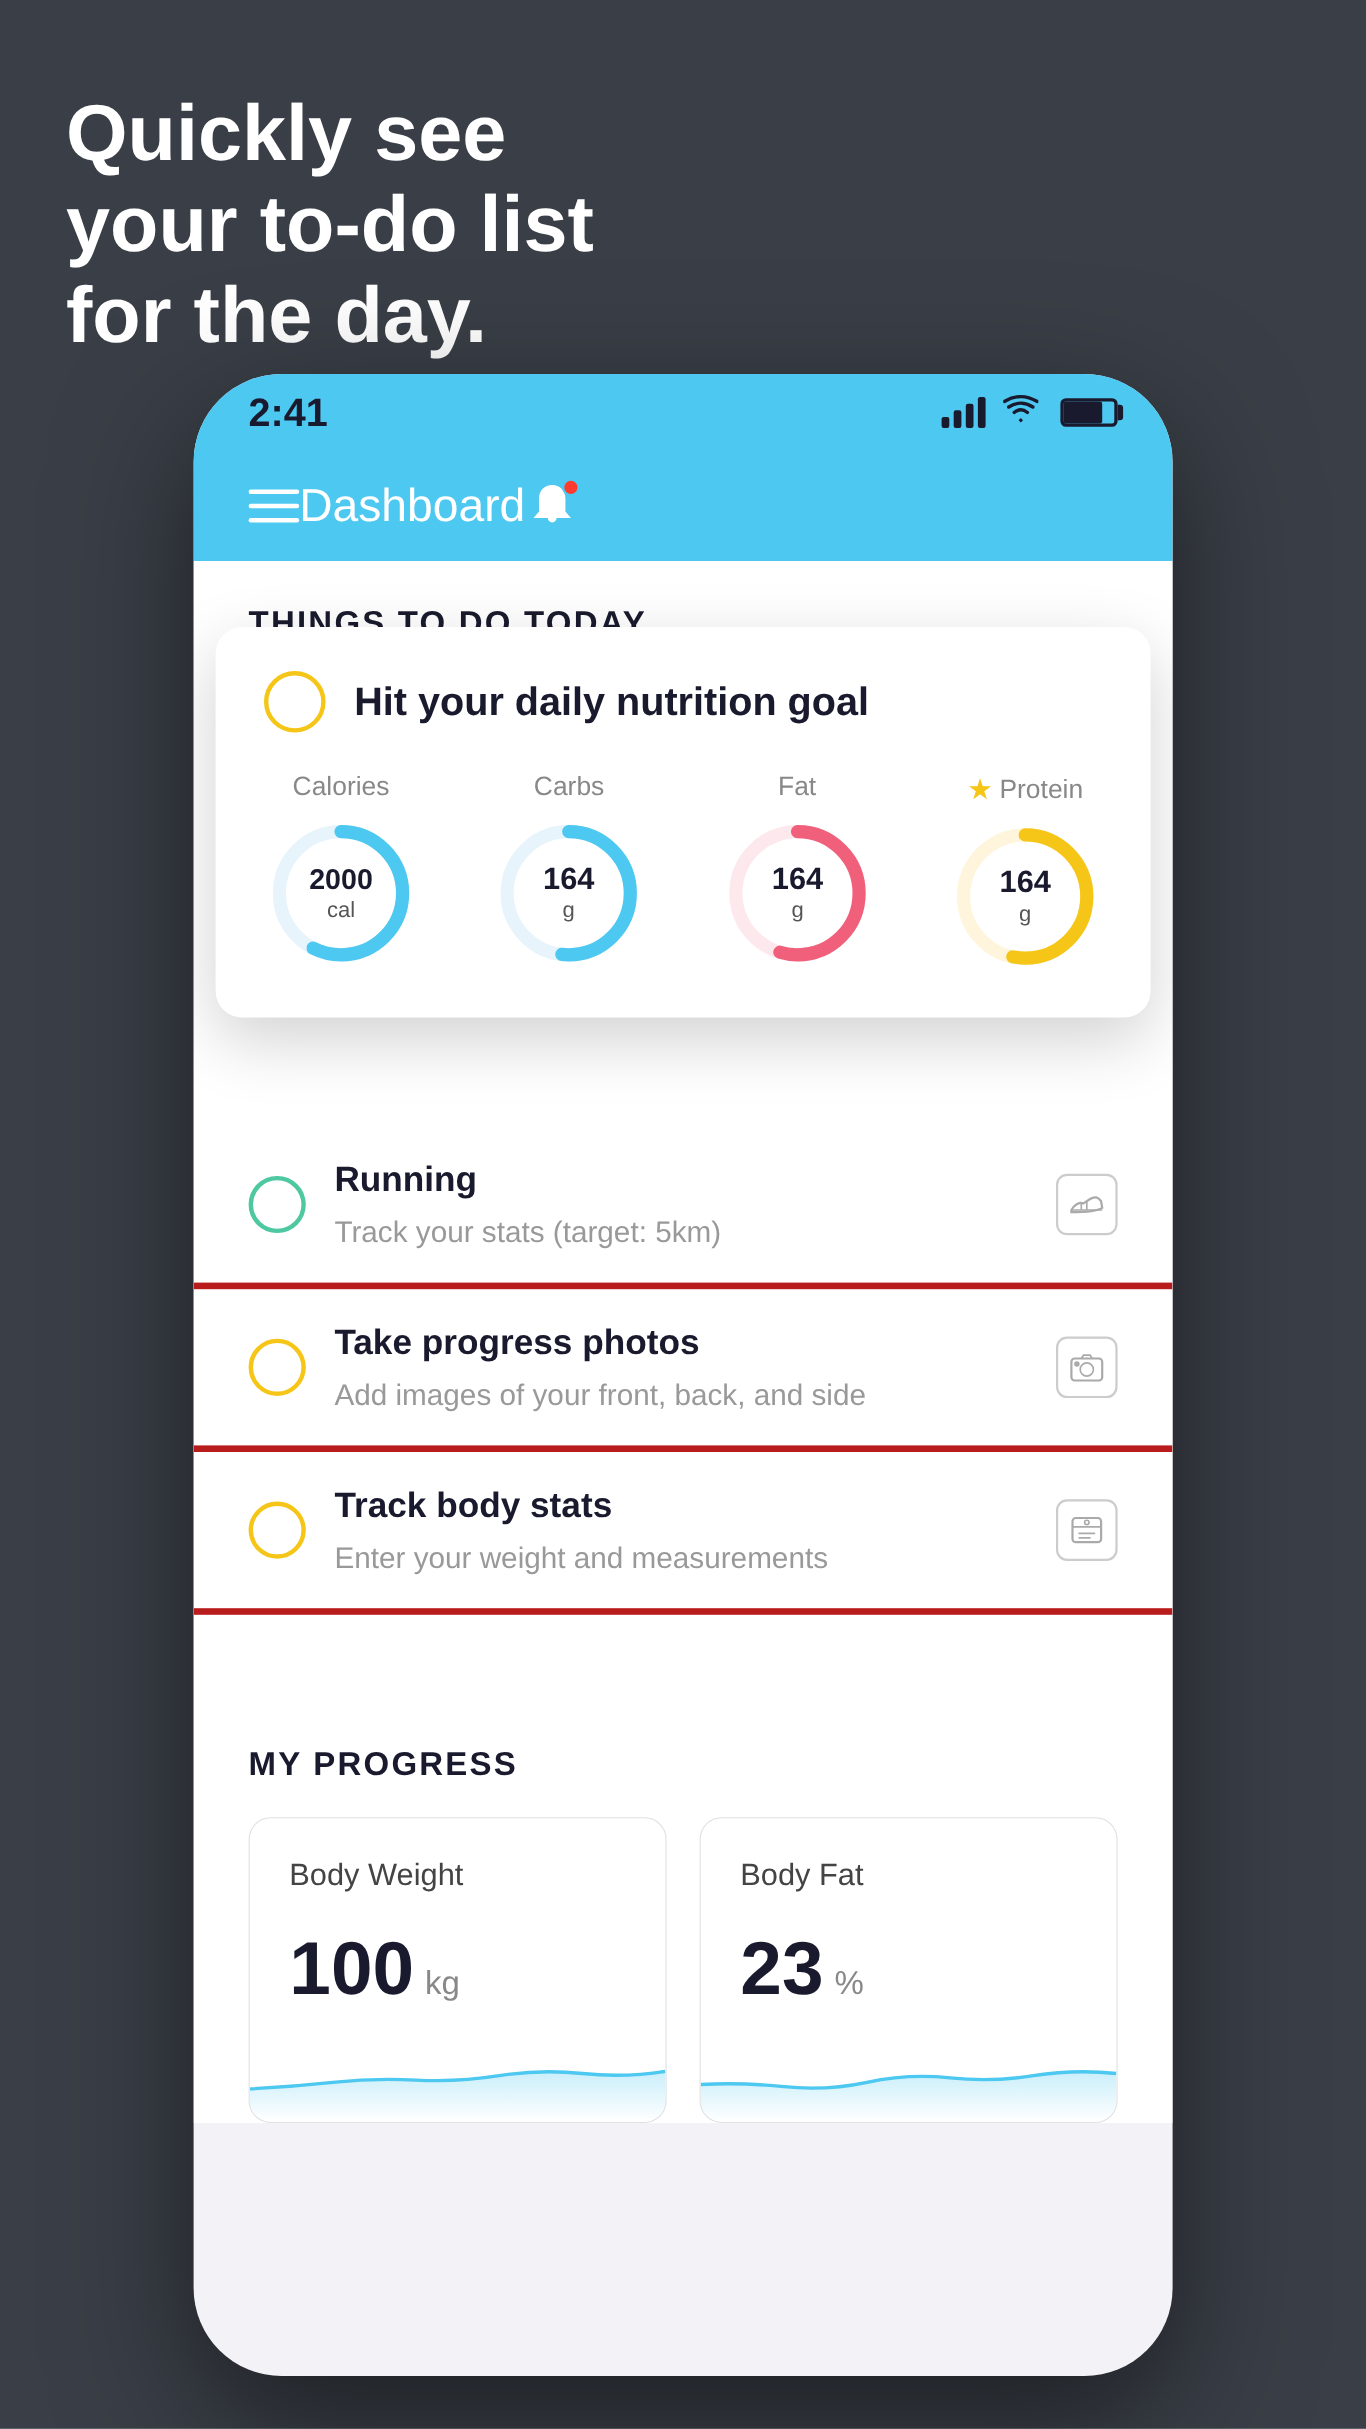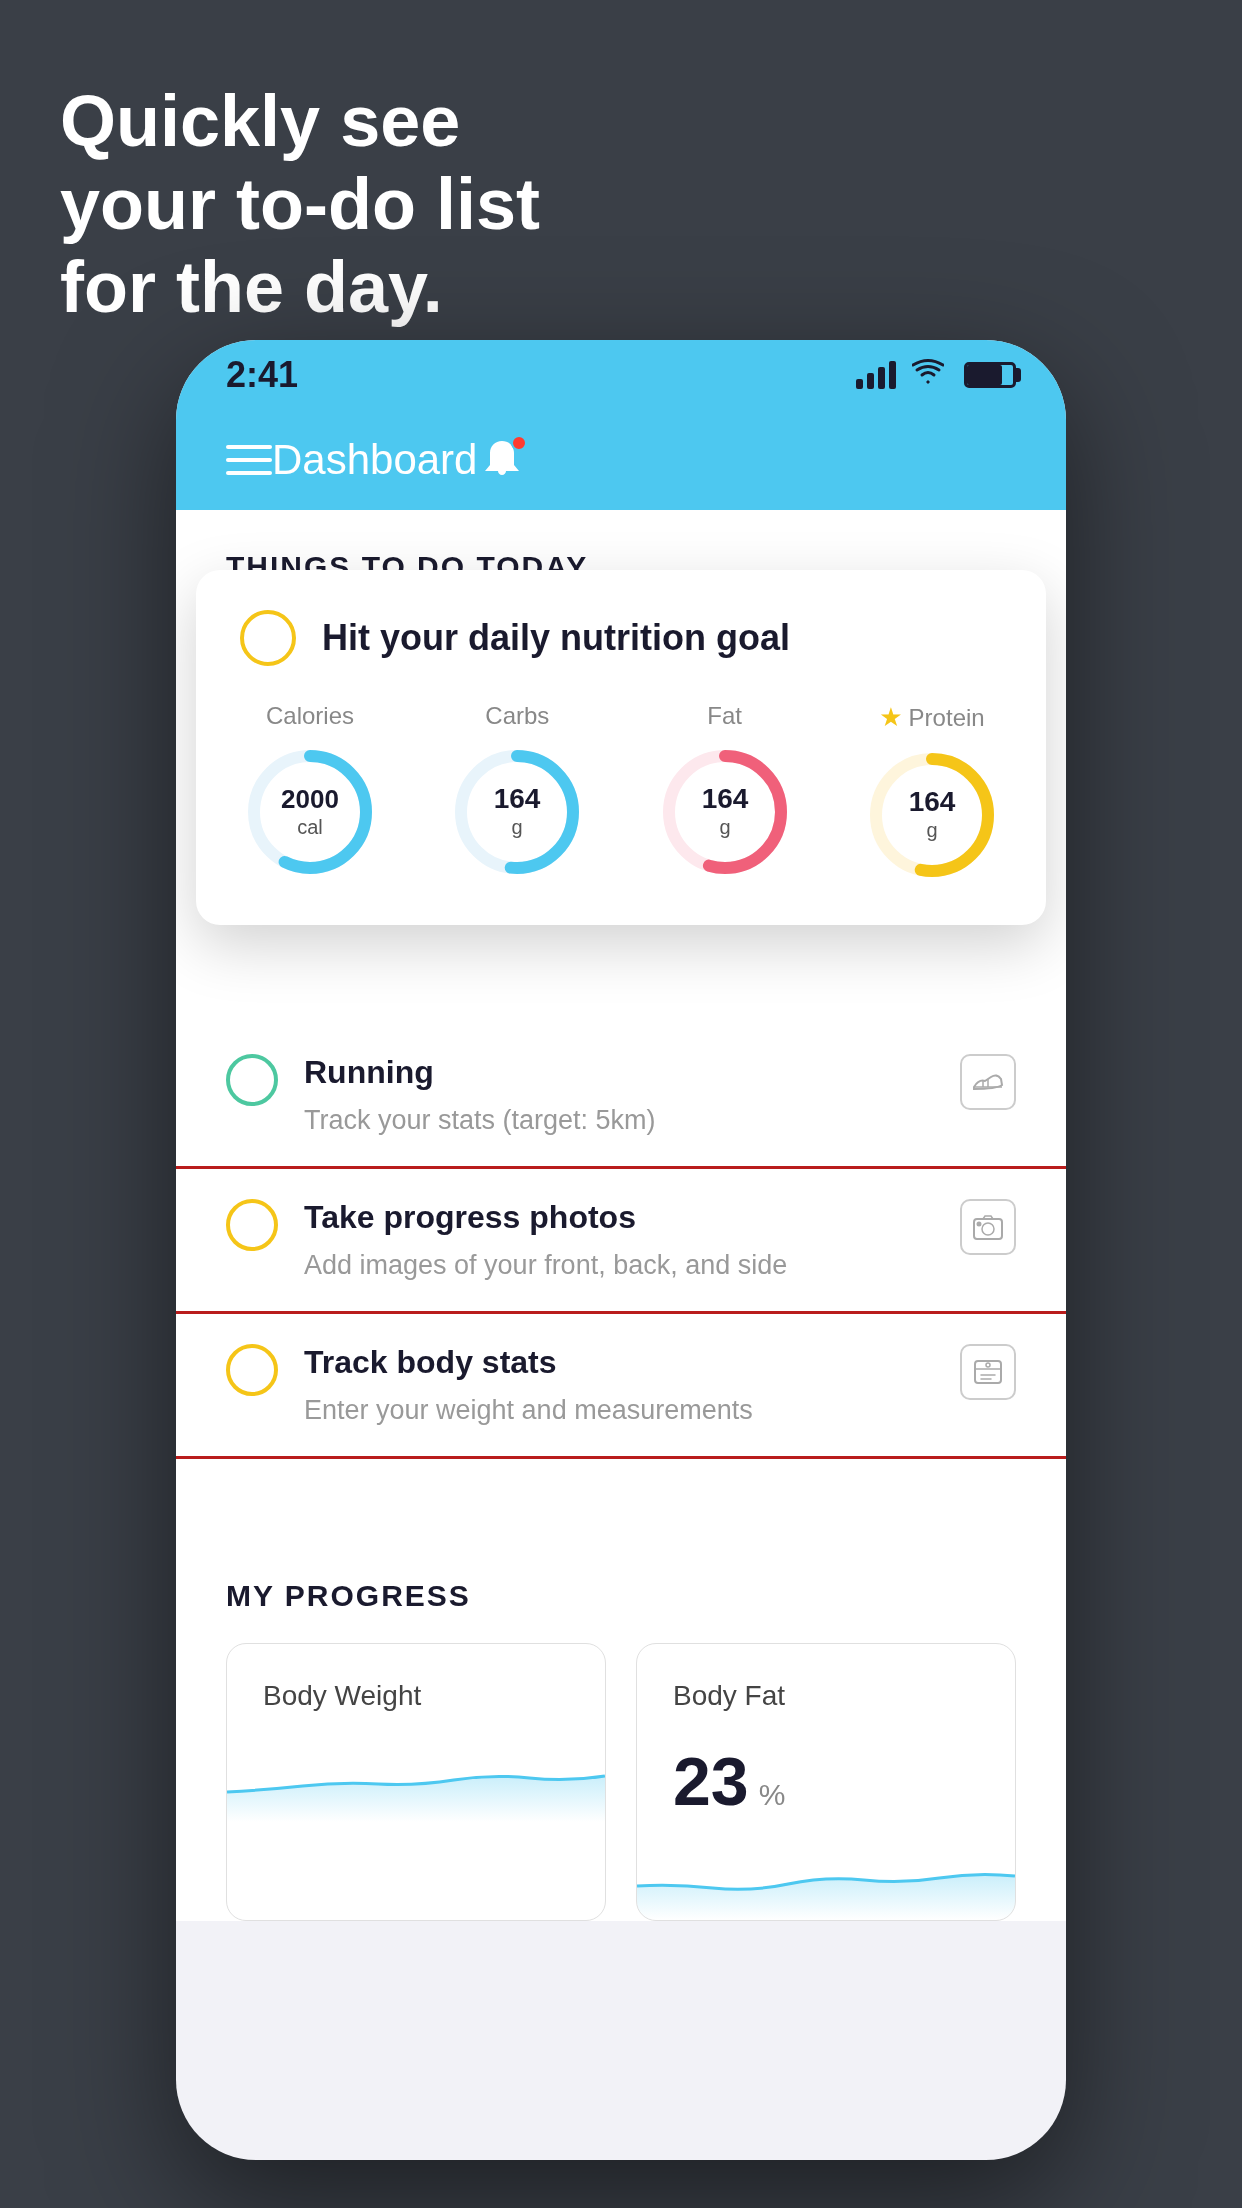--- a/index.html
+++ b/index.html
@@ -226,23 +226,23 @@
       width: 140px;
       height: 140px;
     }
 
     
     .todo-list {
       padding-top: 420px;
     }
     .todo-item {
       display: flex;
-      align-items: flex-start;
+      align-items: center;
       padding: 30px 50px;
-      border-bottom: 3px solid #b91c1c;
+      border-bottom: 6px solid #b91c1c;
       position: relative;
     }
     .circle-checkbox-green {
       width: 52px;
       height: 52px;
       border: 4px solid #4dc8a0;
       border-radius: 50%;
       flex-shrink: 0;
       margin-right: 26px;
     }
@@ -492,20 +492,24 @@
       </div>
 
       <div style="height: 70px;"></div>
 
       <div class="progress-section">
         <div class="section-header" style="padding: 0 0 0 0;">MY PROGRESS</div>
         <div class="progress-cards">
 
           <div class="progress-card">
             <div class="progress-card-title">Body Weight</div>
+            <div class="progress-value">
+              <span class="progress-number">100</span>
+              <span class="progress-unit">kg</span>
+            </div>
             <div class="progress-chart">
               <svg viewBox="0 0 300 80" preserveAspectRatio="none">
                 <defs>
                   <linearGradient id="blueGrad1" x1="0" y1="0" x2="0" y2="1">
                     <stop offset="0%" stop-color="#4dc8f0" stop-opacity="0.3"></stop>
                     <stop offset="100%" stop-color="#4dc8f0" stop-opacity="0"></stop>
                   </linearGradient>
                 </defs>
                 <path d="M0 50 Q30 48 60 44 Q90 40 120 42 Q150 44 180 38 Q210 32 240 36 Q270 40 300 34" fill="none" stroke="#4dc8f0" stroke-width="3"></path>
                 <path d="M0 50 Q30 48 60 44 Q90 40 120 42 Q150 44 180 38 Q210 32 240 36 Q270 40 300 34 L300 80 L0 80 Z" fill="url(#blueGrad1)"></path>

